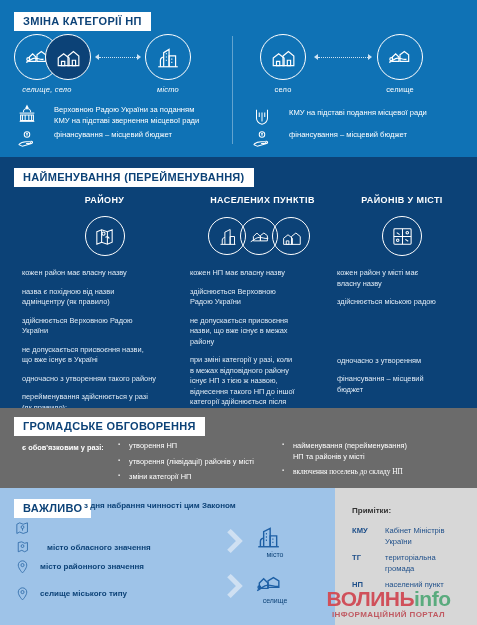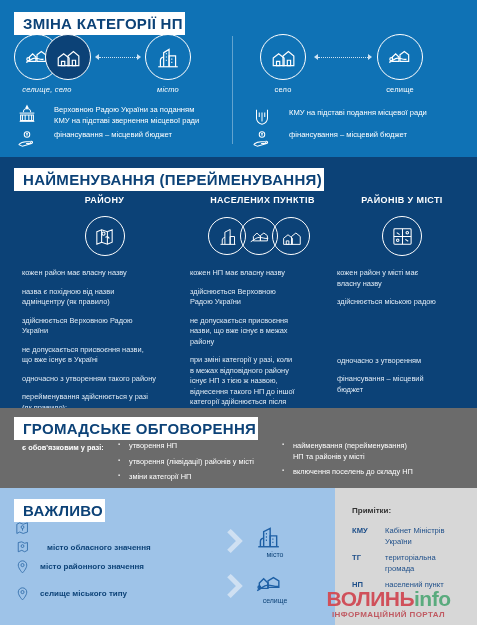--- a/index.html
+++ b/index.html
@@ -6,22 +6,22 @@
   body{
     width:477px;height:625px;overflow:hidden;
     font-family:"Liberation Sans","DejaVu Sans",sans-serif;
     background:#0c4277;
   }
   .page{position:relative;width:477px;height:625px;overflow:hidden;}
 
   
   .chip{
     display:inline-block;background:#ffffff;color:#0c4277;
-    font-weight:bold;font-size:15px;letter-spacing:.3px;
-    padding:4px 2px 4px 9px;line-height:1;
+    font-weight:bold;font-size:11px;letter-spacing:.3px;
+    padding:4px 9px 4px 9px;line-height:1;
   }
 
   
   .sec-top{position:relative;background:#0f72b5;height:157px;}
   .sec-top .chip{position:absolute;left:14px;top:12px;}
   .divider-v{
     position:absolute;left:232px;top:36px;width:1px;height:108px;
     background:rgba(255,255,255,.35);
   }
   .grp{position:absolute;top:34px;}
@@ -349,28 +349,29 @@
     <span class="chip">ГРОМАДСЬКЕ ОБГОВОРЕННЯ</span>
     <div class="g-lead">є обов'язковим у разі:</div>
     <ul class="g-list" style="left:118px;top:33px;margin:0;padding:0;width:160px;">
       <li>утворення НП</li>
       <li>утворення (ліквідації) районів у місті</li>
       <li>зміни категорії НП</li>
     </ul>
     <ul class="g-list" style="left:282px;top:33px;margin:0;padding:0;width:185px;">
       <li style="white-space:pre-line;">найменування (перейменування)
 НП та районів у місті</li>
-      <li style="white-space:pre-line;">включення поселень до складу НП</li>
+      <li style="white-space:pre-line;font-family:Liberation Serif, serif;">включення поселень до складу НП</li>
     </ul>
   </div>
 
   <div class="sec-bottom">
     <div class="legend-pane"></div>
 
     <span class="chip">ВАЖЛИВО</span>
+    <div class="imp-sub">з дня набрання чинності цим Законом</div>
 
     <div class="imp-row" style="left:14px;top:32px;">
       <span class="ii">
         <svg width="17" height="17" viewBox="0 0 24 24" fill="none" stroke="currentColor" stroke-width="1.2">
           <path d="M4 6l4-2 5 2 6-2v13l-6 2-5-2-4 2z"></path>
             <circle cx="12" cy="10" r="2"></circle>
             <path d="M12 12v3"></path>
         </svg>
       </span>
     </div>

